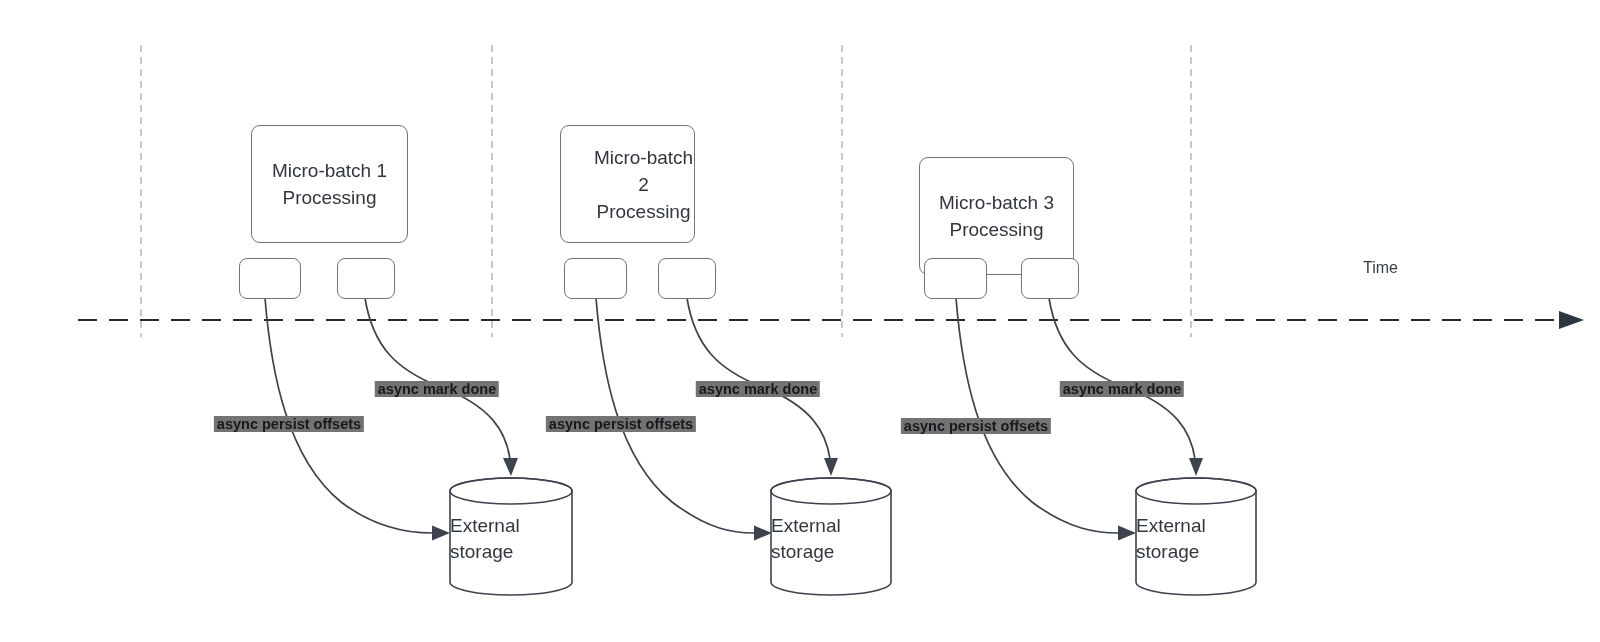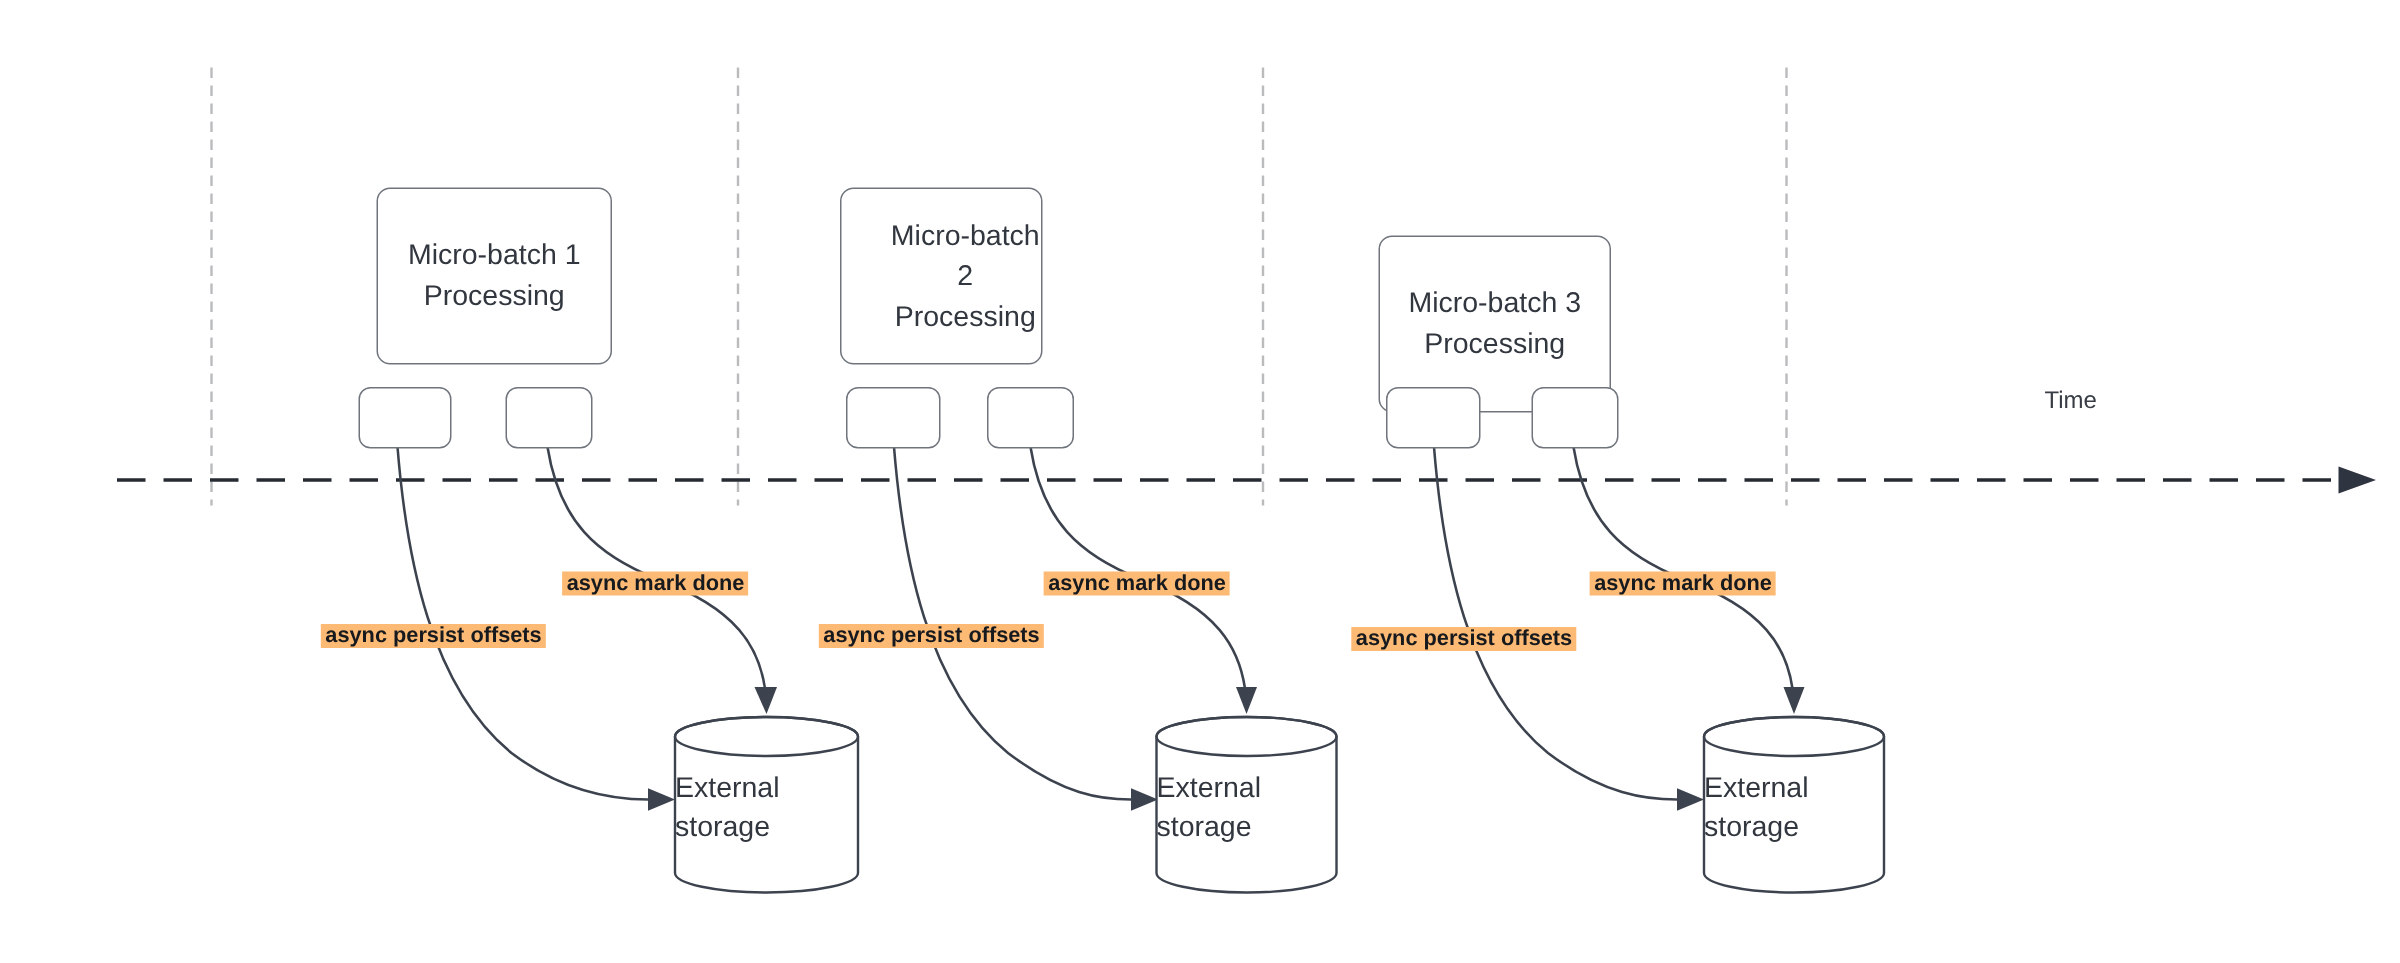--- a/index.html
+++ b/index.html
@@ -14,21 +14,21 @@
     display:flex; align-items:center; justify-content:center; text-align:center;
     color:#32373f; font-size:19px; line-height:27px;
   }
   .smallbox {
     position:absolute; box-sizing:border-box; z-index:2;
     border:1.5px solid #70757d; border-radius:8px; background:#ffffff;
     width:60px; height:41px;
   }
   .alabel {
     position:absolute; z-index:3; transform:translate(-50%,-50%);
-    background:#fdba74; padding:0 3px; white-space:nowrap;
+    background:#737373; padding:0 3px; white-space:nowrap;
     font-weight:bold; font-size:14.5px; color:#16191d;
   }
   .storage-text {
     position:absolute; z-index:3; text-align:left;
     color:#32373f; font-size:19px; line-height:26px;
   }
   .time-label {
     position:absolute; z-index:2; font-size:16px; color:#383d46;
   }
 </style>

